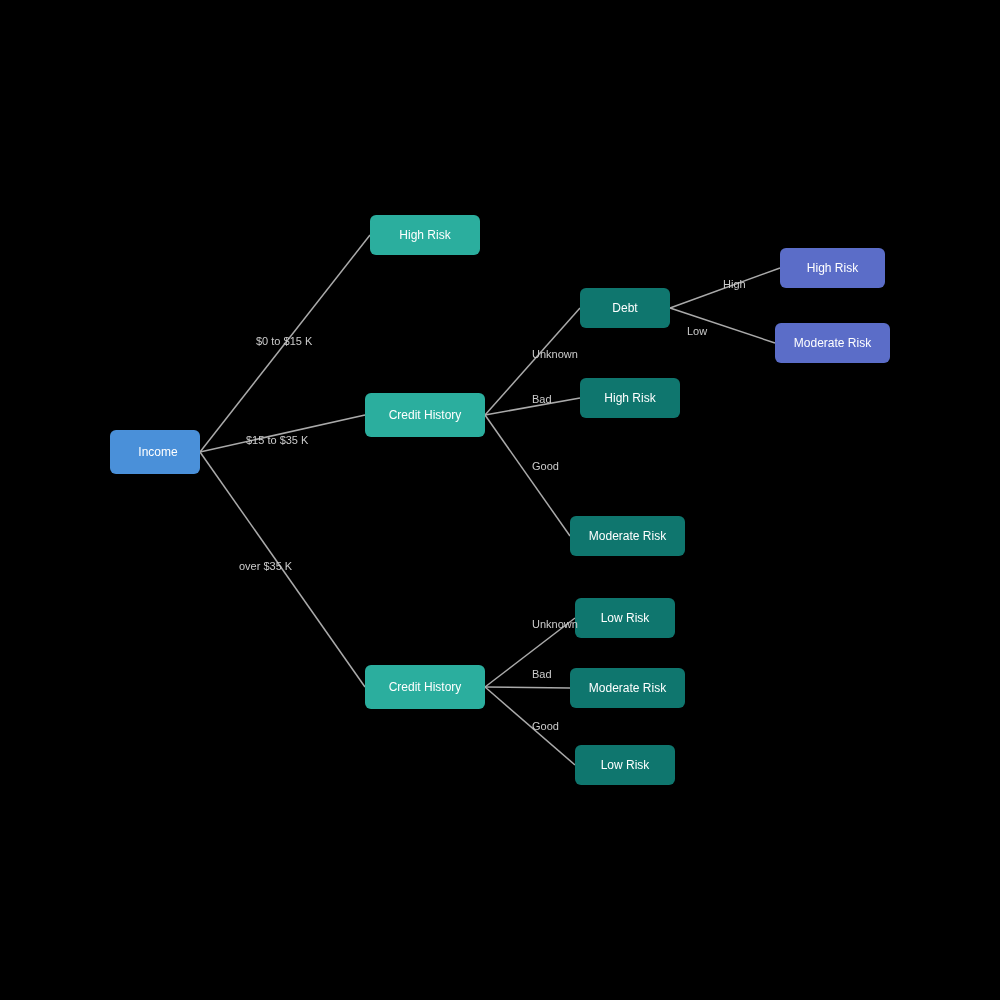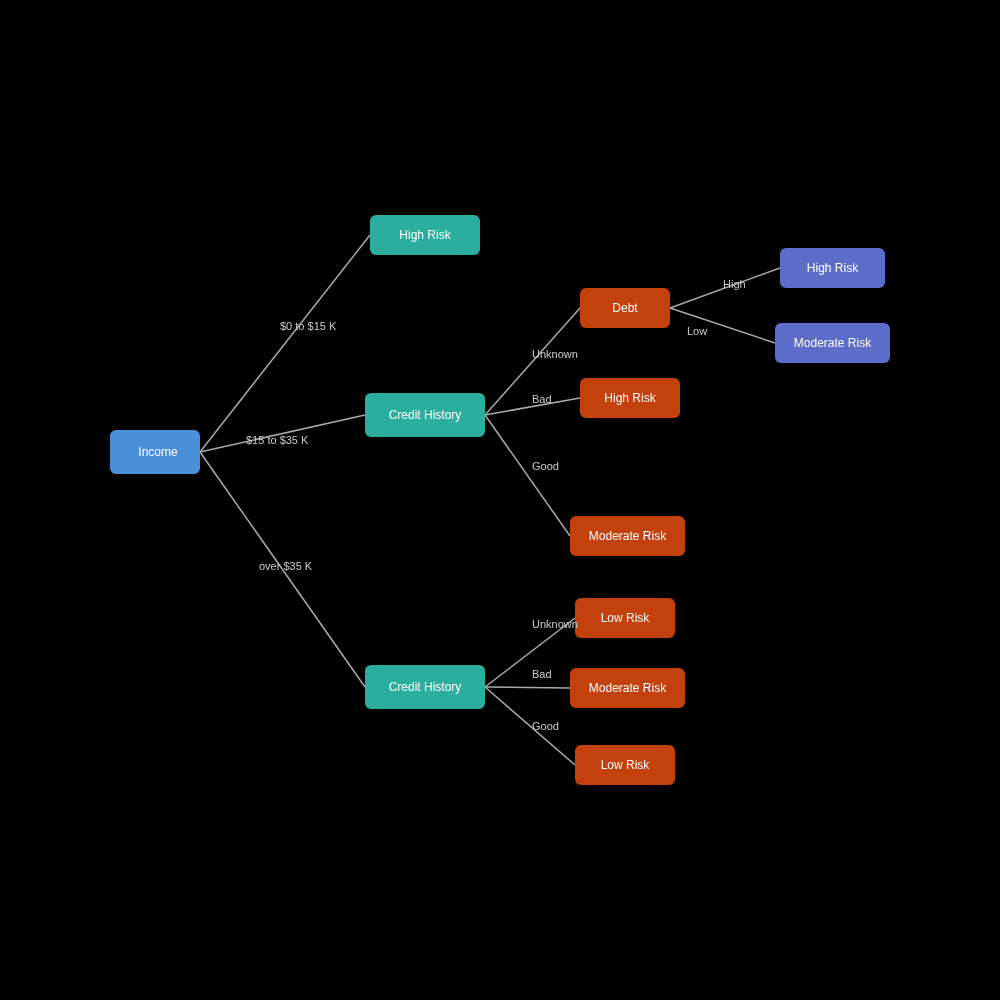--- a/index.html
+++ b/index.html
@@ -24,21 +24,21 @@
       justify-content: center;
       font-family: Arial, sans-serif;
       font-size: 12px;
       font-weight: 500;
       color: #fff;
       text-align: center;
       padding: 6px 10px;
     }
     .node-blue { background: #4A90D9; padding-left: 16px; }
     .node-teal { background: #2BAE9E; }
-    .node-green { background: #c2410c; }
+    .node-green { background: #0f766e; }
     .node-indigo { background: #5B6DC8; }
 
     .edge-label {
       position: absolute;
       font-family: Arial, sans-serif;
       font-size: 11px;
       color: #ccc;
       background: transparent;
       padding-left: 38px;
     }
@@ -67,23 +67,23 @@
     <div class="node-box node-teal" style="left: 365px; top: 393px; width: 120px; min-height: 44px;">Credit History</div>
     <div class="node-box node-teal" style="left: 365px; top: 665px; width: 120px; min-height: 44px;">Credit History</div>
     <div class="node-box node-green" style="left: 580px; top: 288px; width: 90px; min-height: 40px;">Debt</div>
     <div class="node-box node-green" style="left: 580px; top: 378px; width: 100px; min-height: 40px;">High Risk</div>
     <div class="node-box node-green" style="left: 570px; top: 516px; width: 115px; min-height: 40px;">Moderate Risk</div>
     <div class="node-box node-green" style="left: 575px; top: 598px; width: 100px; min-height: 40px;">Low Risk</div>
     <div class="node-box node-green" style="left: 570px; top: 668px; width: 115px; min-height: 40px;">Moderate Risk</div>
     <div class="node-box node-green" style="left: 575px; top: 745px; width: 100px; min-height: 40px;">Low Risk</div>
     <div class="node-box node-indigo" style="left: 780px; top: 248px; width: 105px; min-height: 40px;">High Risk</div>
     <div class="node-box node-indigo" style="left: 775px; top: 323px; width: 115px; min-height: 40px;">Moderate Risk</div>
-    <div class="edge-label" style="left: 218px; top: 320px; margin-left: 24px;">$0 to $15 K</div>
+    <div class="edge-label" style="left: 218px; top: 335px;">$0 to $15 K</div>
     <div class="edge-label" style="left: 208px; top: 434px;">$15 to $35 K</div>
-    <div class="edge-label" style="left: 221px; top: 560px;">over $35 K</div>
+    <div class="edge-label" style="left: 201px; top: 560px;">over $35 K</div>
     <div class="edge-label" style="left: 494px; top: 348px;">Unknown</div>
     <div class="edge-label" style="left: 494px; top: 393px;">Bad</div>
     <div class="edge-label" style="left: 494px; top: 460px;">Good</div>
     <div class="edge-label" style="left: 685px; top: 278px;">High</div>
     <div class="edge-label" style="left: 649px; top: 325px;">Low</div>
     <div class="edge-label" style="left: 494px; top: 618px;">Unknown</div>
     <div class="edge-label" style="left: 494px; top: 668px;">Bad</div>
     <div class="edge-label" style="left: 494px; top: 720px;">Good</div>
   </div>
 

